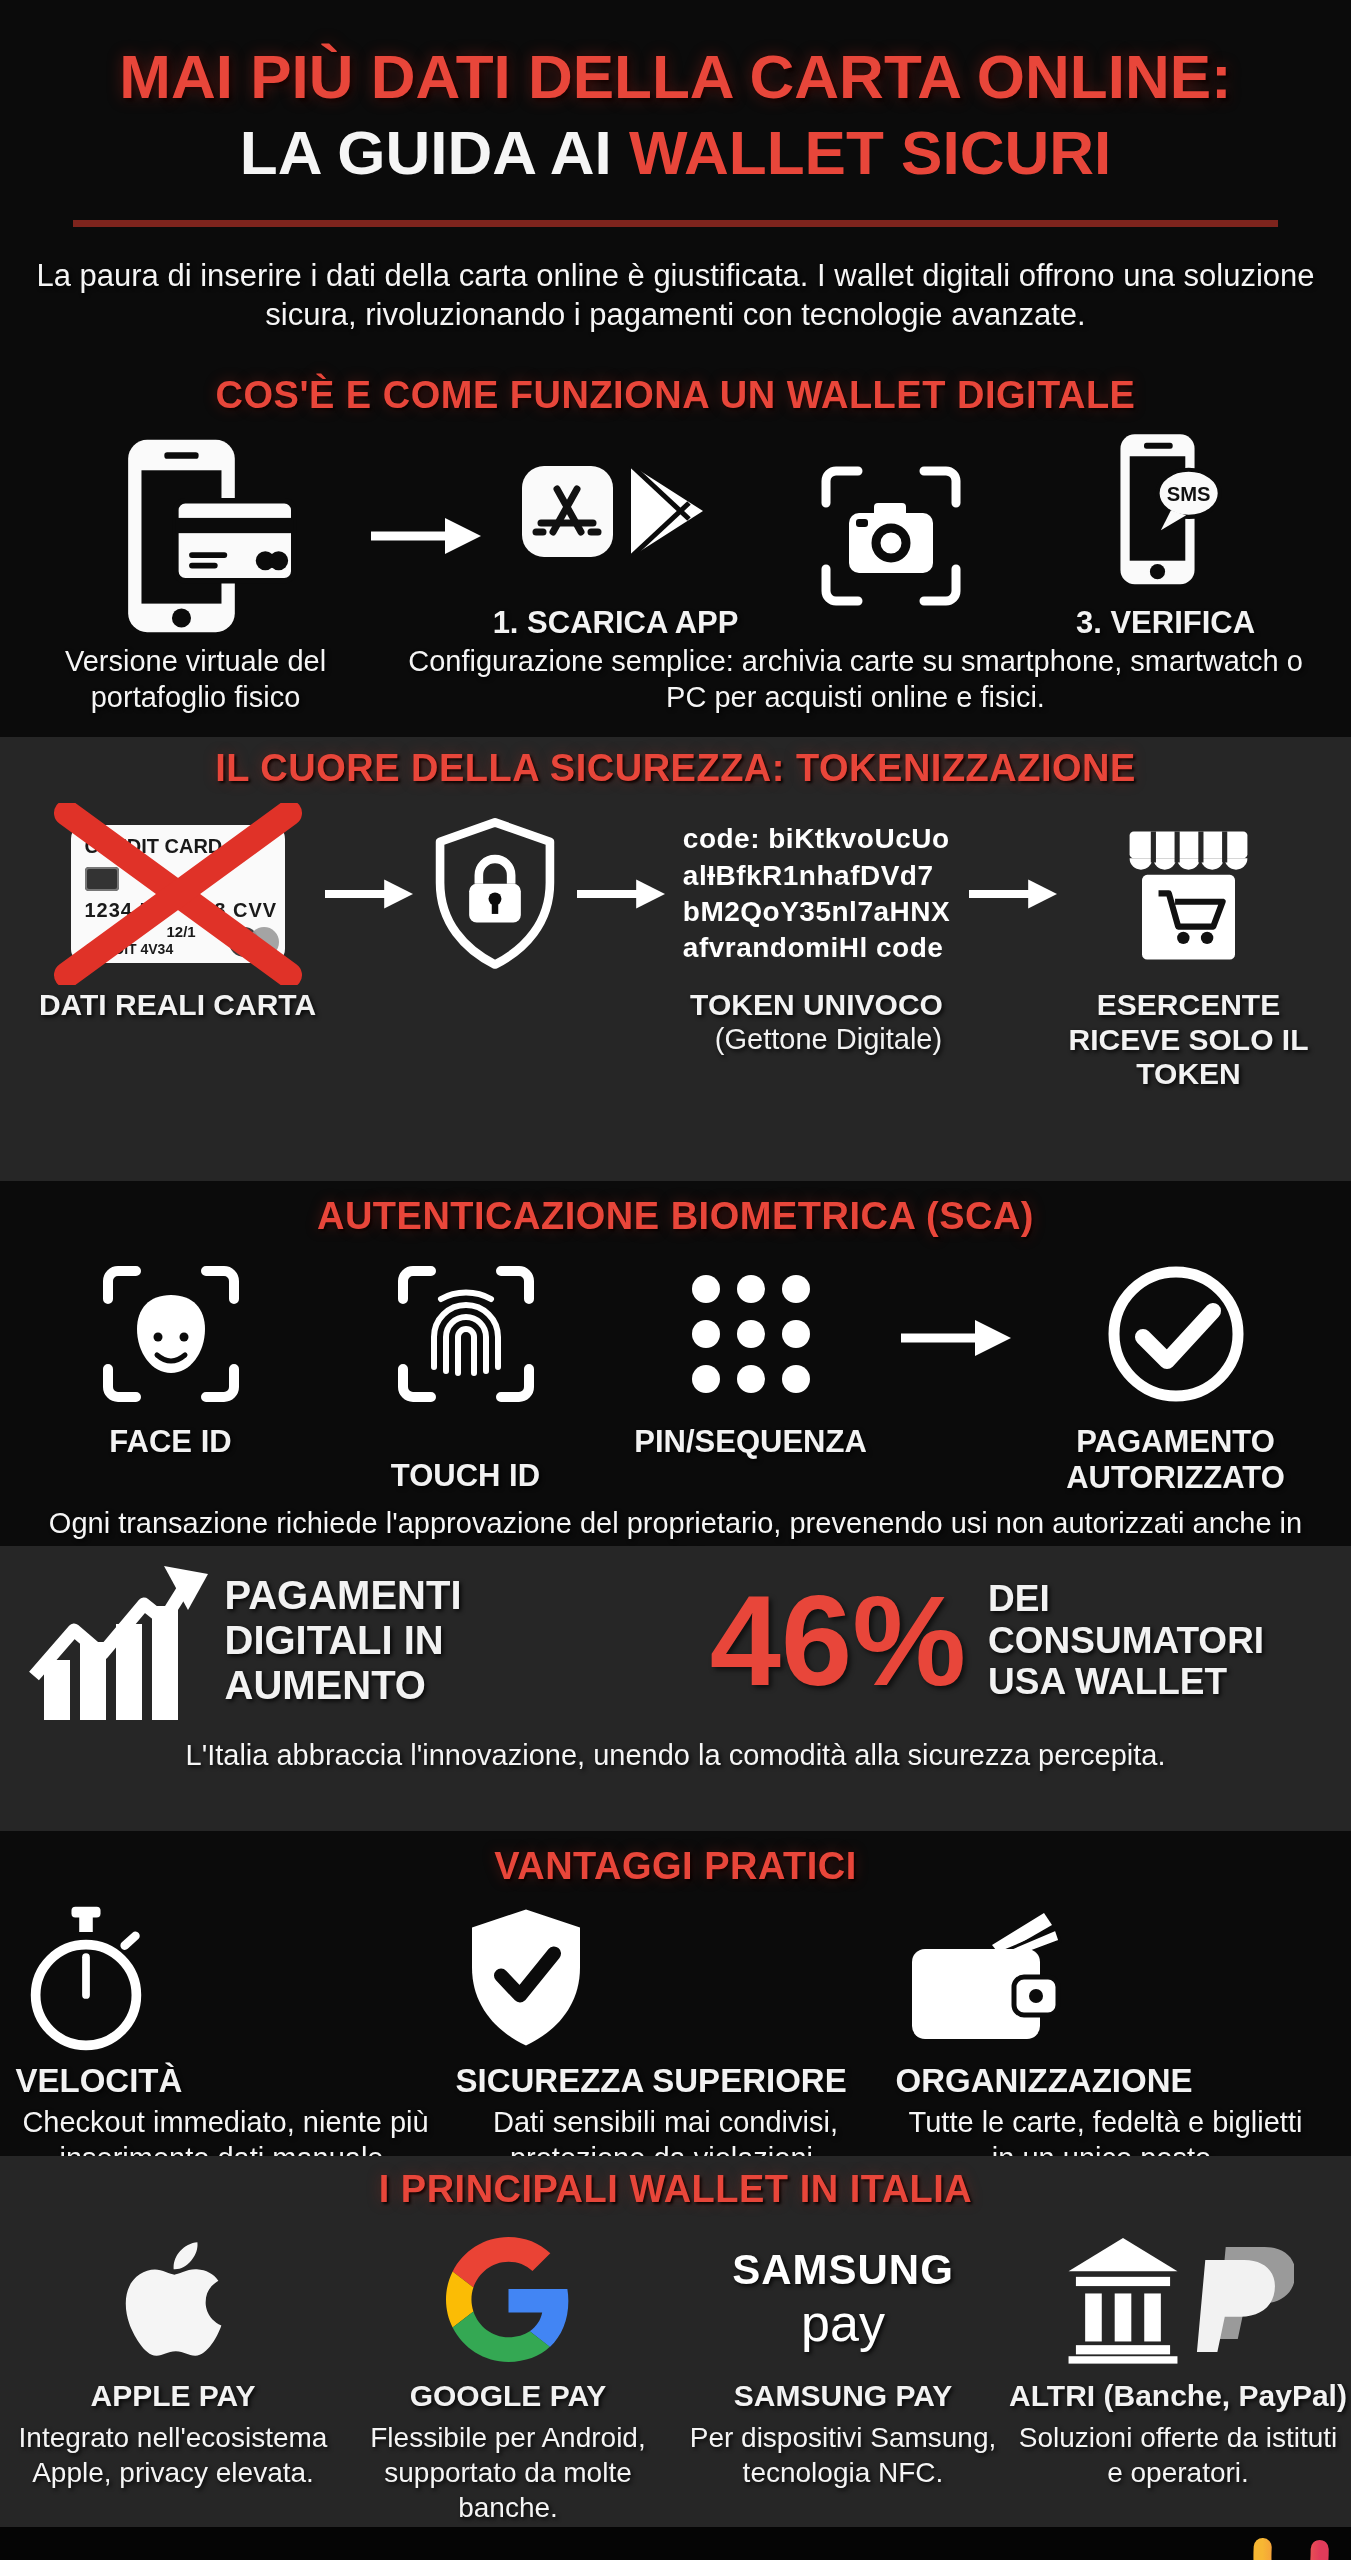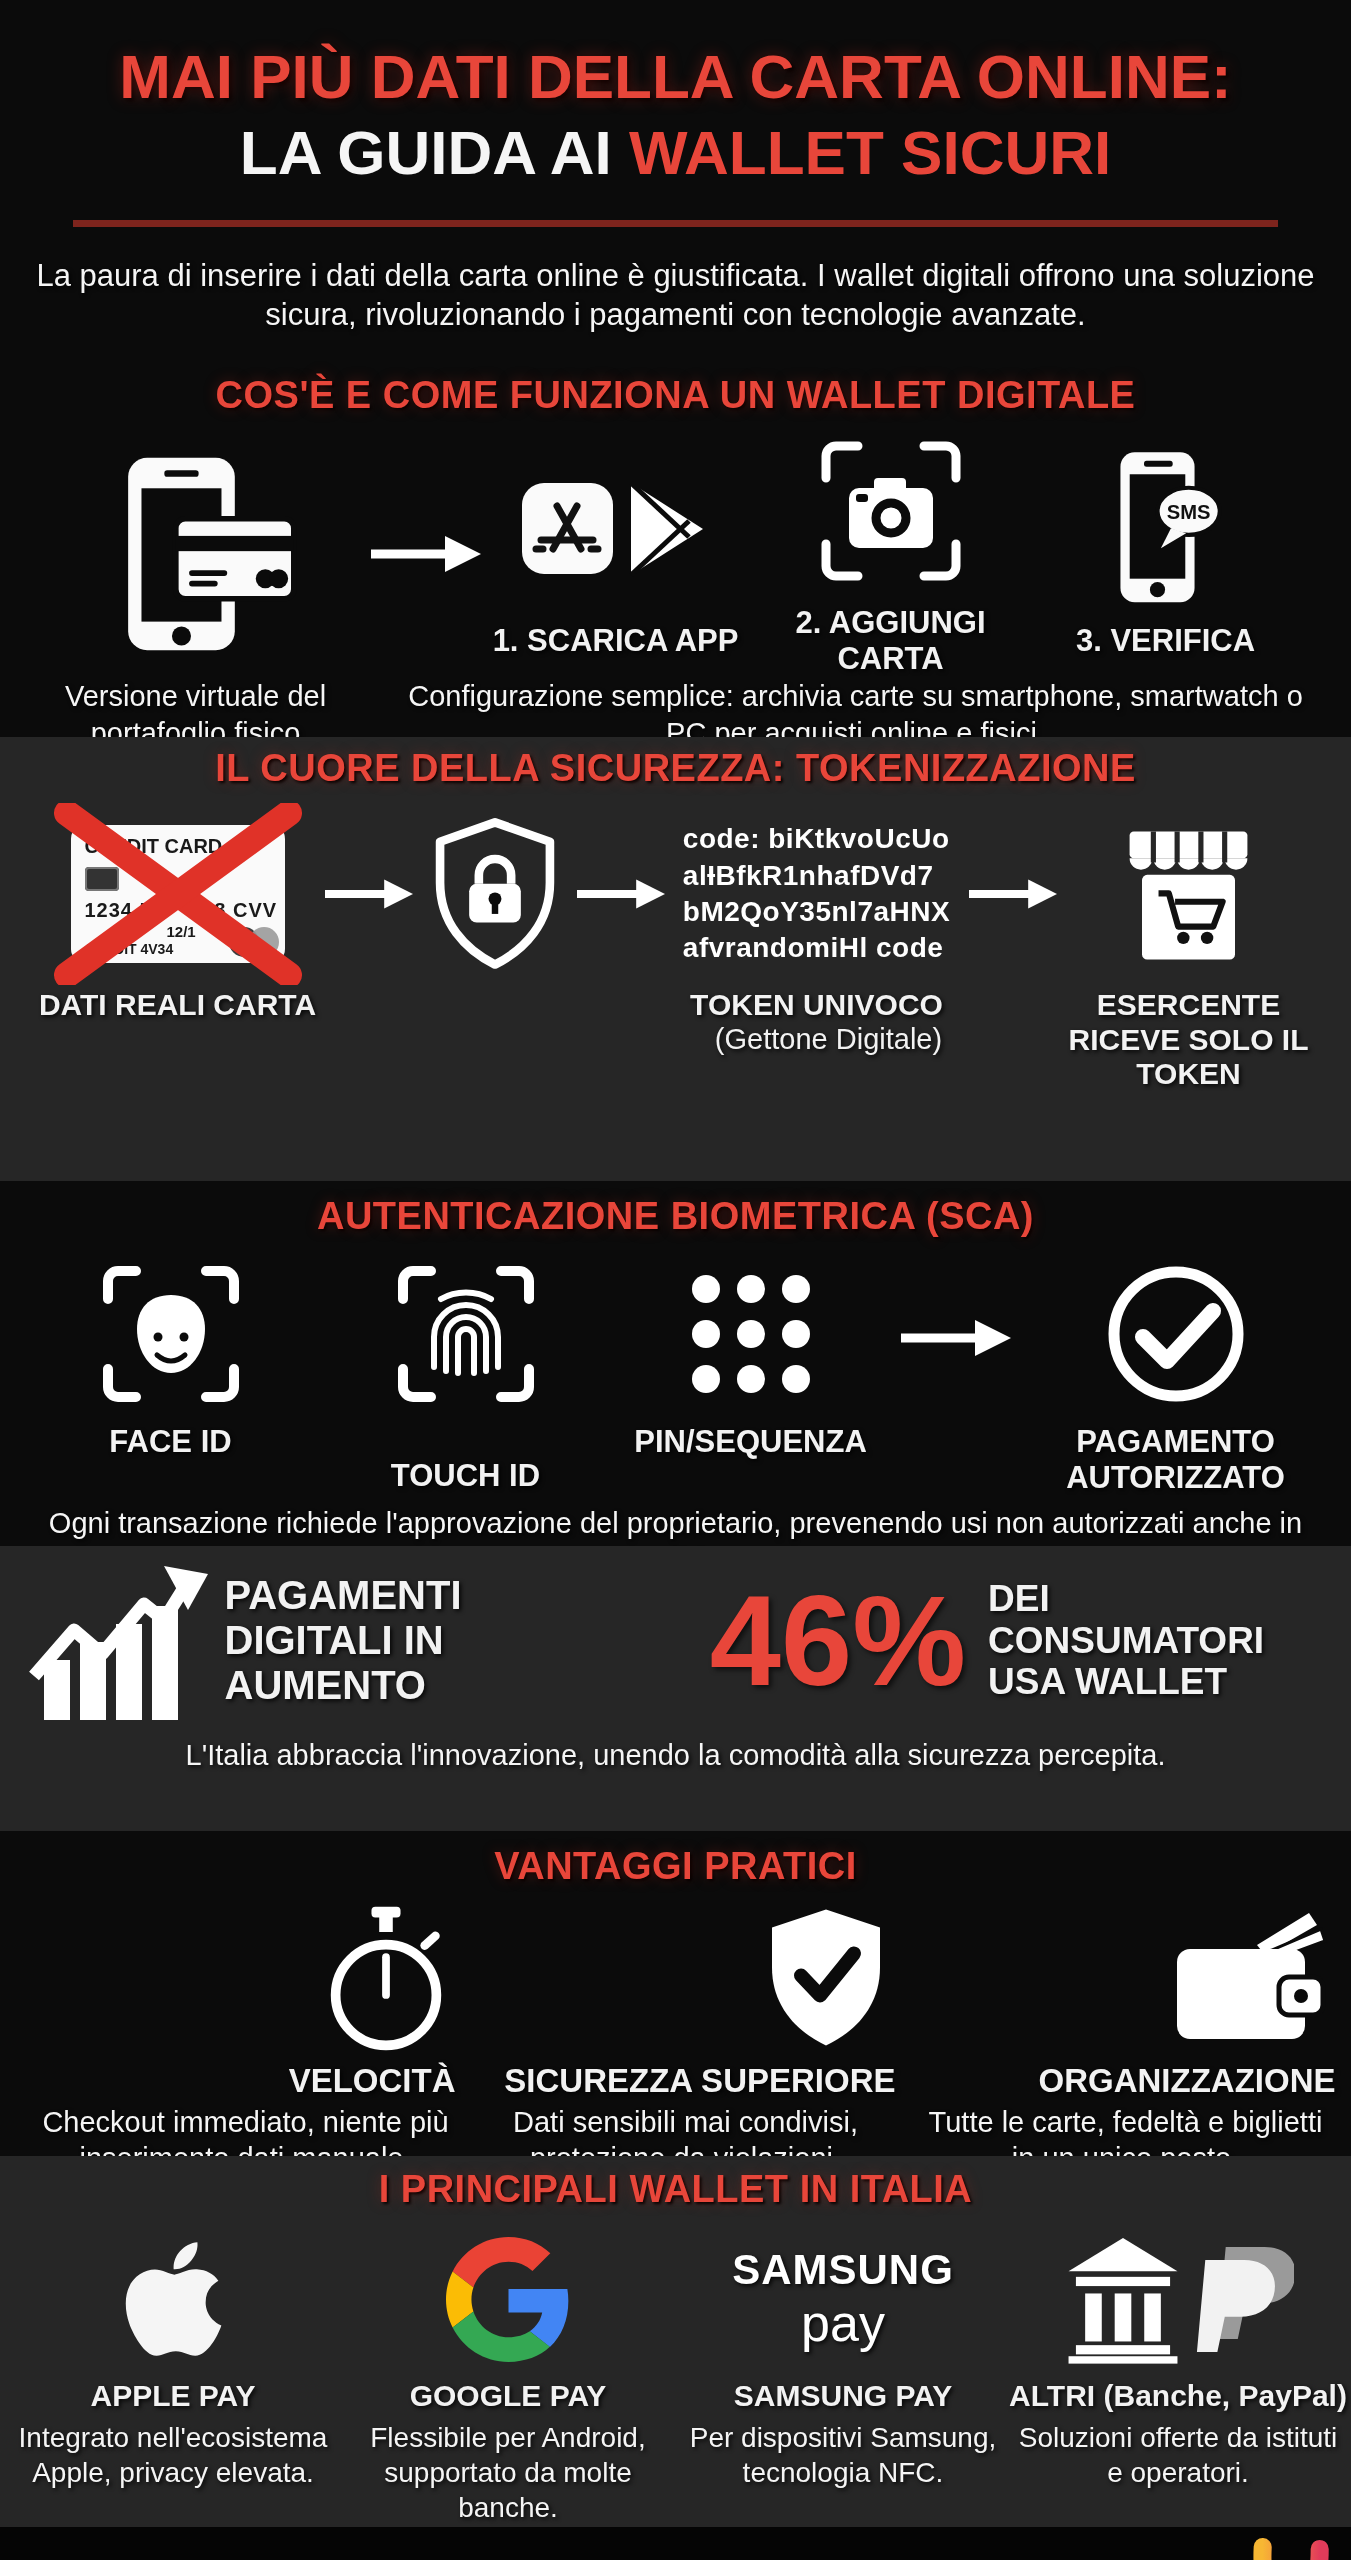--- a/index.html
+++ b/index.html
@@ -92,21 +92,21 @@
   .s4-growth-lbl { width:410px; margin-left:14px; font-size:40px; }
   .s4-stat { color:#e8463a; font-size:128px; font-weight:bold; line-height:.95; margin-left:90px;
              text-shadow:3px 3px 5px rgba(0,0,0,.6); }
   .s4-stat-lbl { width:350px; margin-left:22px; font-size:37px; }
   .s4-cap { margin-top:14px; }
 
   
   .s5 { height:325px; padding-top:14px; }
   .s5 .sec-title { margin-bottom:10px; }
   .s5-row { width:1330px; align-items:flex-start; }
-  .s5-col { width:440px; display:flex; flex-direction:column; align-items:flex-end; }
+  .s5-col { width:440px; display:flex; flex-direction:column; align-items:flex-start; }
   .s5-col .icon-box { height:160px; }
   .s5-col .lbl { font-size:33px; margin-top:4px; }
   .s5-col .cap { max-width:420px; margin-top:4px; }
 
   
   .s6 { height:371px; padding-top:12px; }
   .s6 .sec-title { margin-bottom:8px; }
   .s6-row { width:1340px; align-items:flex-start; }
   .s6-col { width:335px; display:flex; flex-direction:column; align-items:center; }
   .s6-col .icon-box { height:160px; }
@@ -192,21 +192,20 @@
               <path d="M108 10 h22 a10 10 0 0 1 10 10 v22"></path>
               <path d="M140 108 v22 a10 10 0 0 1 -10 10 h-22"></path>
               <path d="M42 140 H20 a10 10 0 0 1 -10-10 v-22"></path>
             </g>
             <rect x="58" y="42" width="32" height="16" rx="4" fill="#fff"></rect>
             <rect x="33" y="52" width="84" height="60" rx="10" fill="#fff"></rect>
             <circle cx="75" cy="82" r="15" fill="none" stroke="#0b0b0b" stroke-width="9"></circle>
             <rect x="40" y="58" width="12" height="8" rx="3" fill="#0b0b0b"></rect>
           </svg>
         </div>
-        <div class="lbl wtxt">2. AGGIUNGI CARTA</div>
       </div>
 
       <div class="s1-col s1-step s1-step3">
         <div class="icon-box">
           <svg width="135" height="160" viewBox="0 0 135 190">
             <rect x="14" y="4" width="88" height="178" rx="17" fill="#fafafa"></rect>
             <rect x="25" y="30" width="66" height="124" fill="#0b0b0b"></rect>
             <rect x="42" y="14" width="34" height="7" rx="3" fill="#0b0b0b"></rect>
             <circle cx="58" cy="167" r="9" fill="#0b0b0b"></circle>
             <ellipse cx="95" cy="74" rx="37" ry="28" fill="#fafafa" stroke="#0b0b0b" stroke-width="5"></ellipse>

